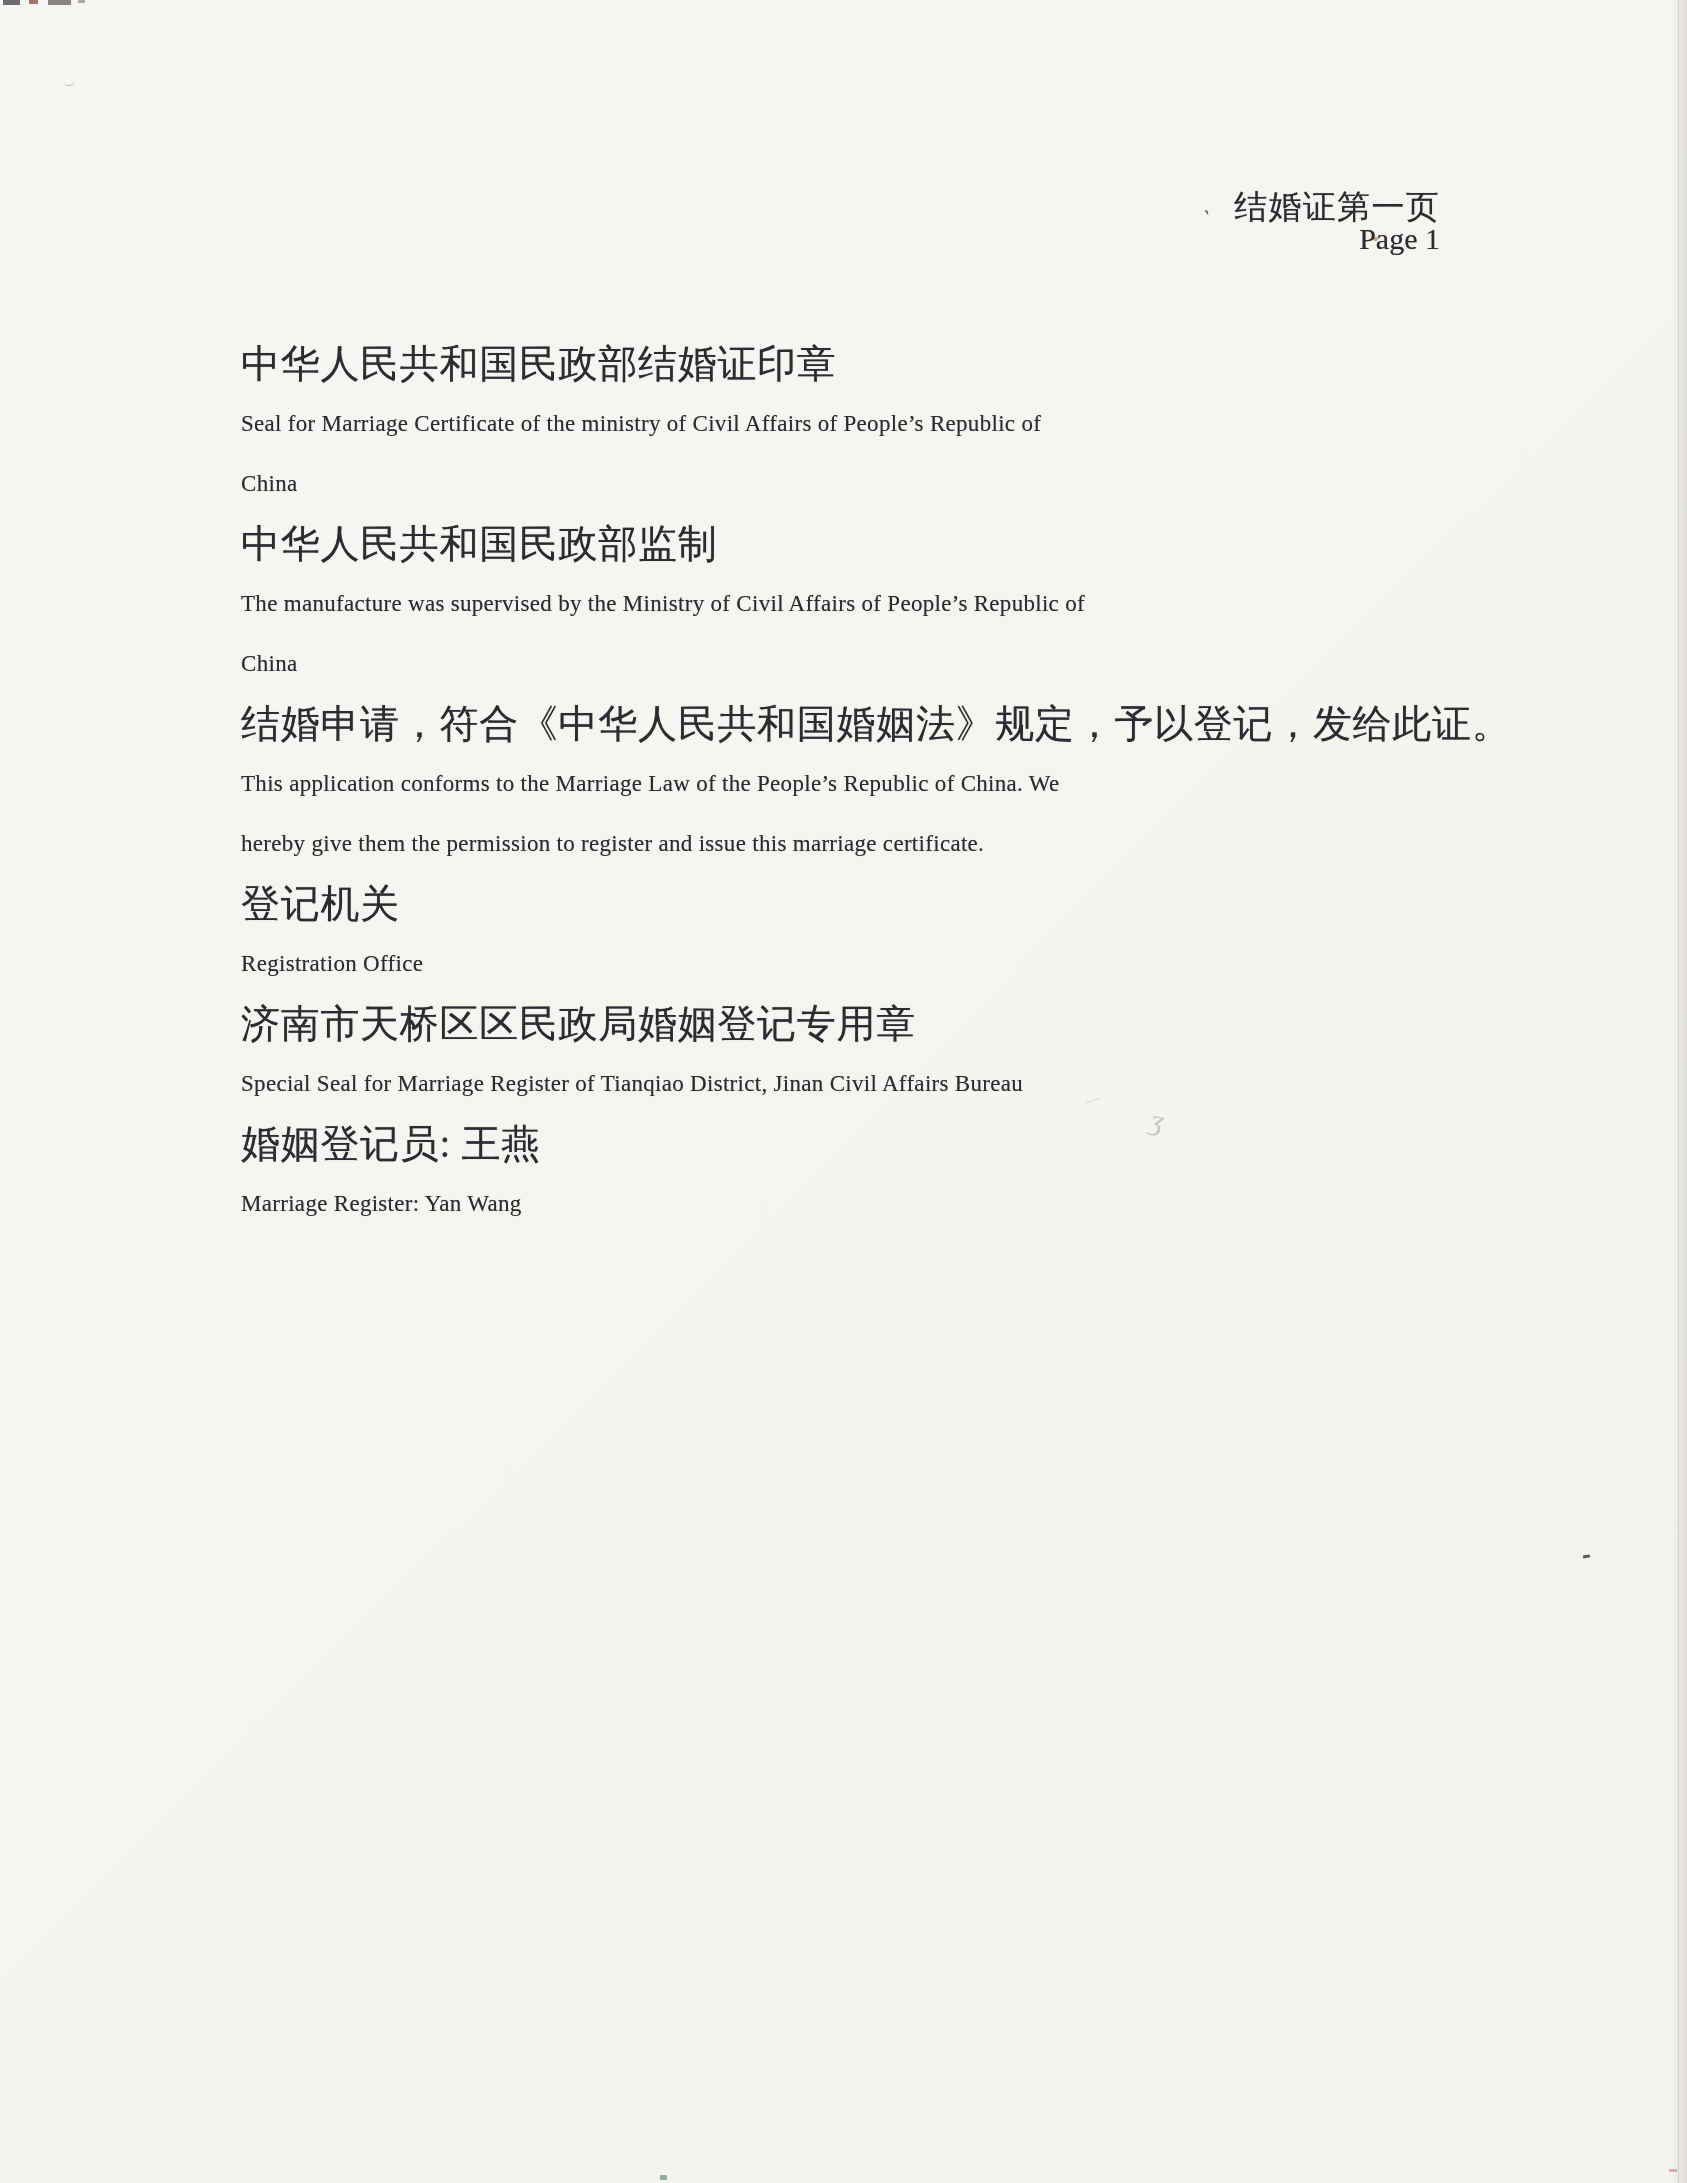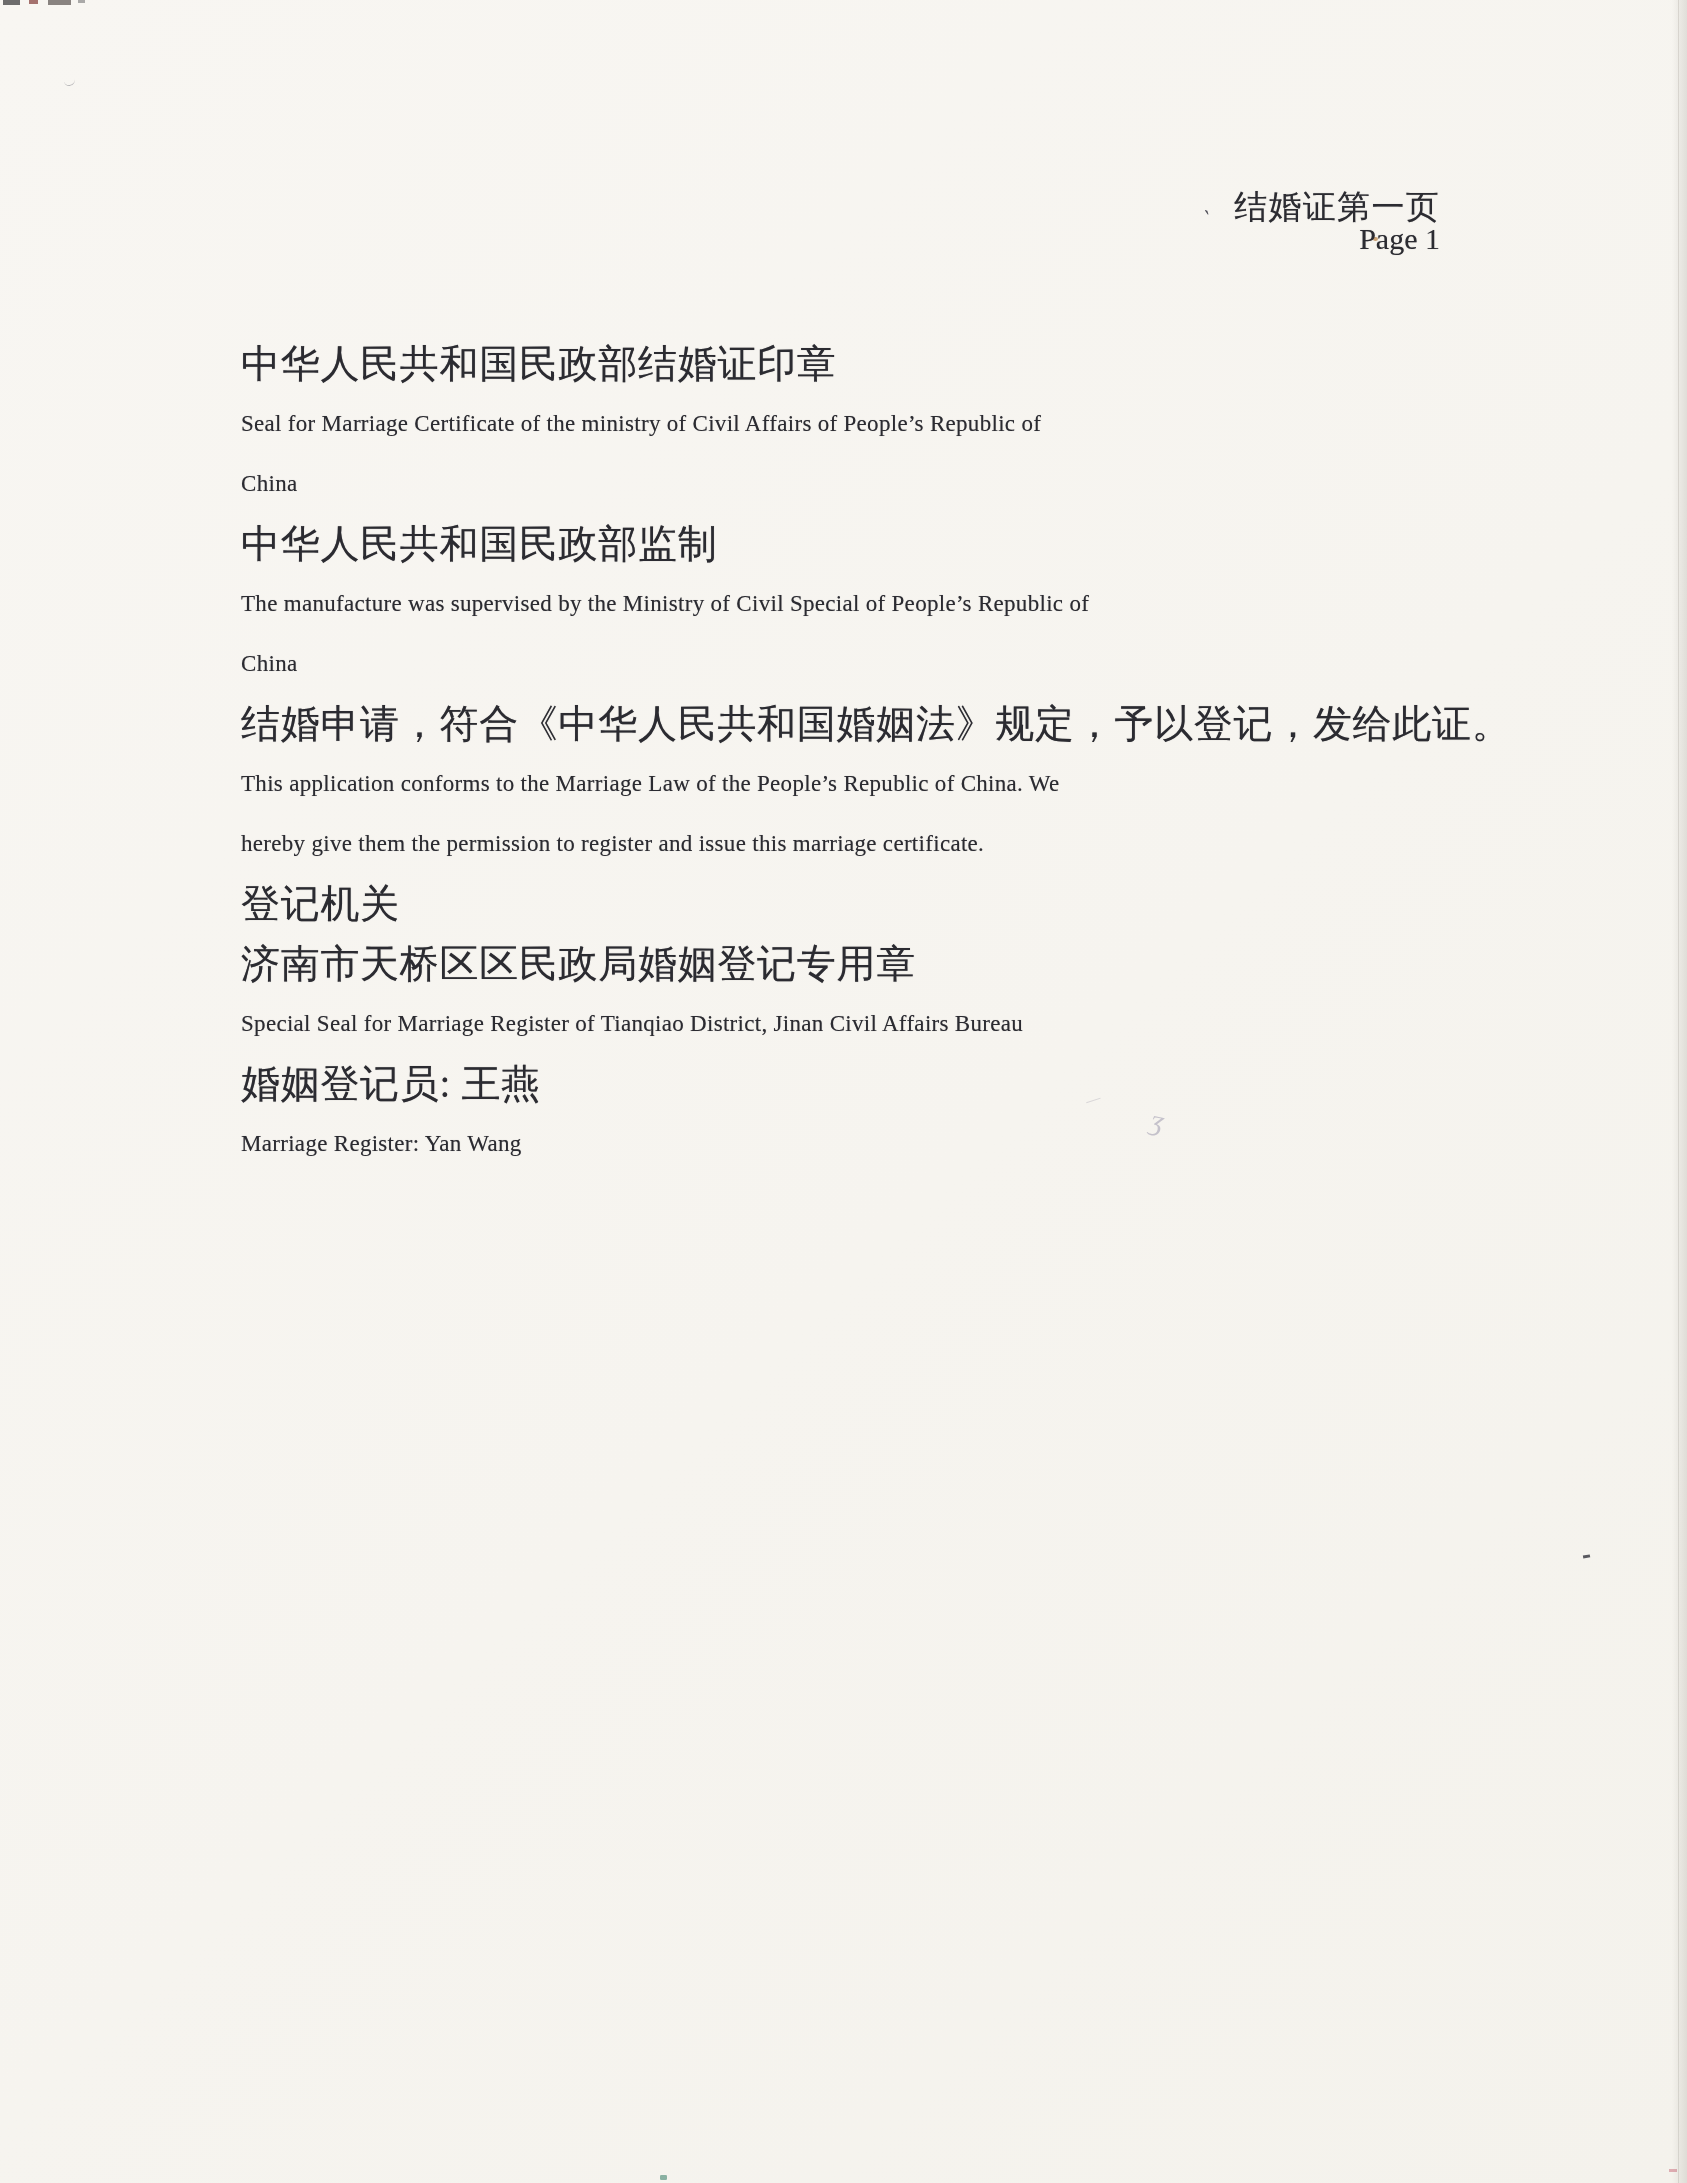--- a/index.html
+++ b/index.html
@@ -139,26 +139,27 @@
   <div class="header-block">
     <div class="header-zh">结婚证第一页</div>
     <div class="header-en">Page 1</div>
   </div>
 
   <div class="content">
     <div class="line zh">中华人民共和国民政部结婚证印章</div>
     <div class="line en">Seal for Marriage Certificate of the ministry of Civil Affairs of People’s Republic of</div>
     <div class="line en">China</div>
     <div class="line zh">中华人民共和国民政部监制</div>
-    <div class="line en">The manufacture was supervised by the Ministry of Civil Special of People’s Republic of</div>
+    <div class="line en">The manufacture was supervised by the Ministry of Civil Affairs of People’s Republic of</div>
     <div class="line en">China</div>
     <div class="line zh">结婚申请，符合《中华人民共和国婚姻法》规定，予以登记，发给此证。</div>
     <div class="line en">This application conforms to the Marriage Law of the People’s Republic of China. We</div>
     <div class="line en">hereby give them the permission to register and issue this marriage certificate.</div>
     <div class="line zh">登记机关</div>
+    <div class="line en">Registration Office</div>
     <div class="line zh">济南市天桥区区民政局婚姻登记专用章</div>
     <div class="line en">Special Seal for Marriage Register of Tianqiao District, Jinan Civil Affairs Bureau</div>
     <div class="line zh">婚姻登记员: 王燕</div>
     <div class="line en">Marriage Register: Yan Wang</div>
   </div>
 
 </div>
 
 
 </body></html>

